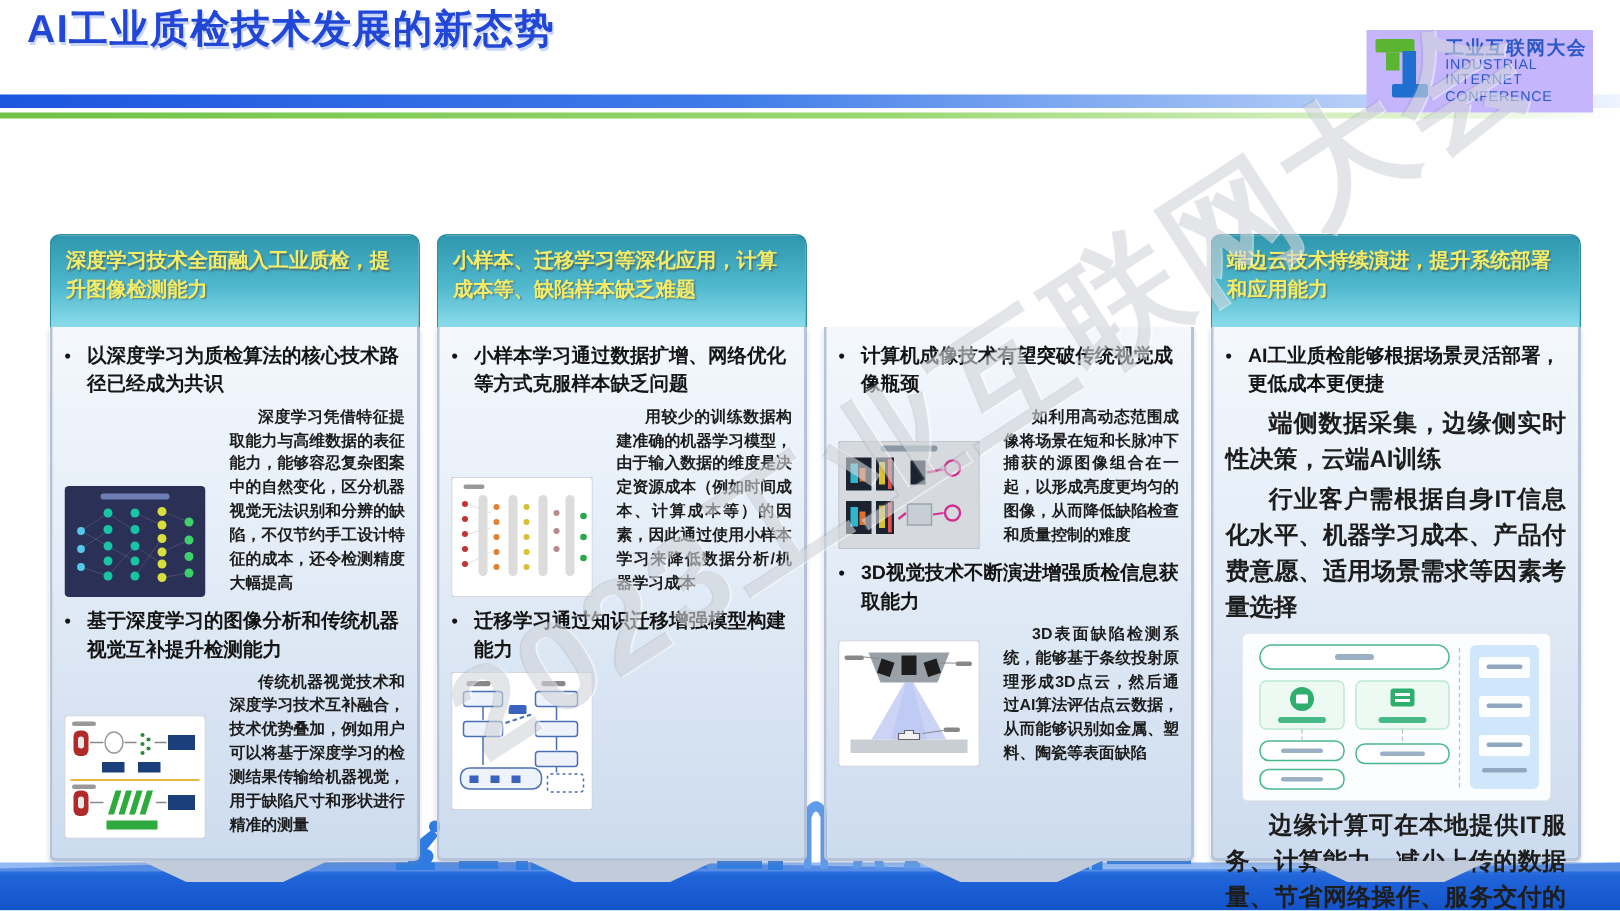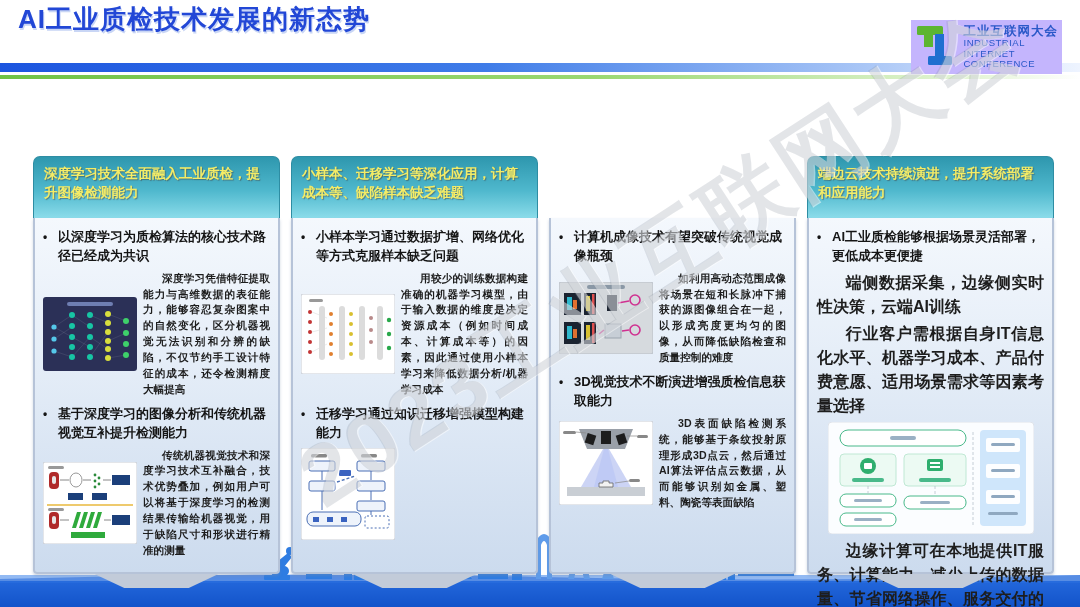--- a/index.html
+++ b/index.html
@@ -50,21 +50,21 @@
     border:2px solid #b6c3d8;border-top:none;border-radius:0 0 4px 4px;
     padding:8px 8px 4px 8px;box-shadow:0 2px 3px rgba(120,140,170,.35);
   }
   .panel-tab{
     position:absolute;bottom:0;left:50%;transform:translateX(-50%);
     width:124px;height:14px;background:#c2cbd9;
     clip-path:polygon(0 0,100% 0,76% 100%,24% 100%);
   }
   .sec-heading{display:flex;font-weight:700;font-size:13px;color:#151515;line-height:1.45;margin:2px 0 5px 0;}
   .sec-heading .bullet{flex:0 0 15px;font-size:12px;padding-top:1px;}
-  .sec-row{display:flex;gap:6px;align-items:center;margin-bottom:7px;}
+  .sec-row{display:flex;gap:16px;align-items:flex-end;margin-bottom:7px;}
   .fig{flex:0 0 94px;}
   .fig svg{display:block;width:94px;height:auto;}
   .sec-text{
     flex:1;font-size:10.6px;font-weight:600;color:#1d1d1d;line-height:1.5;
     text-align:justify;text-indent:1.8em;
   }
   .para{
     font-size:16px;font-weight:700;color:#1d1d1d;line-height:1.5;
     text-align:justify;text-indent:1.8em;margin:0 0 3px 0;
   }

